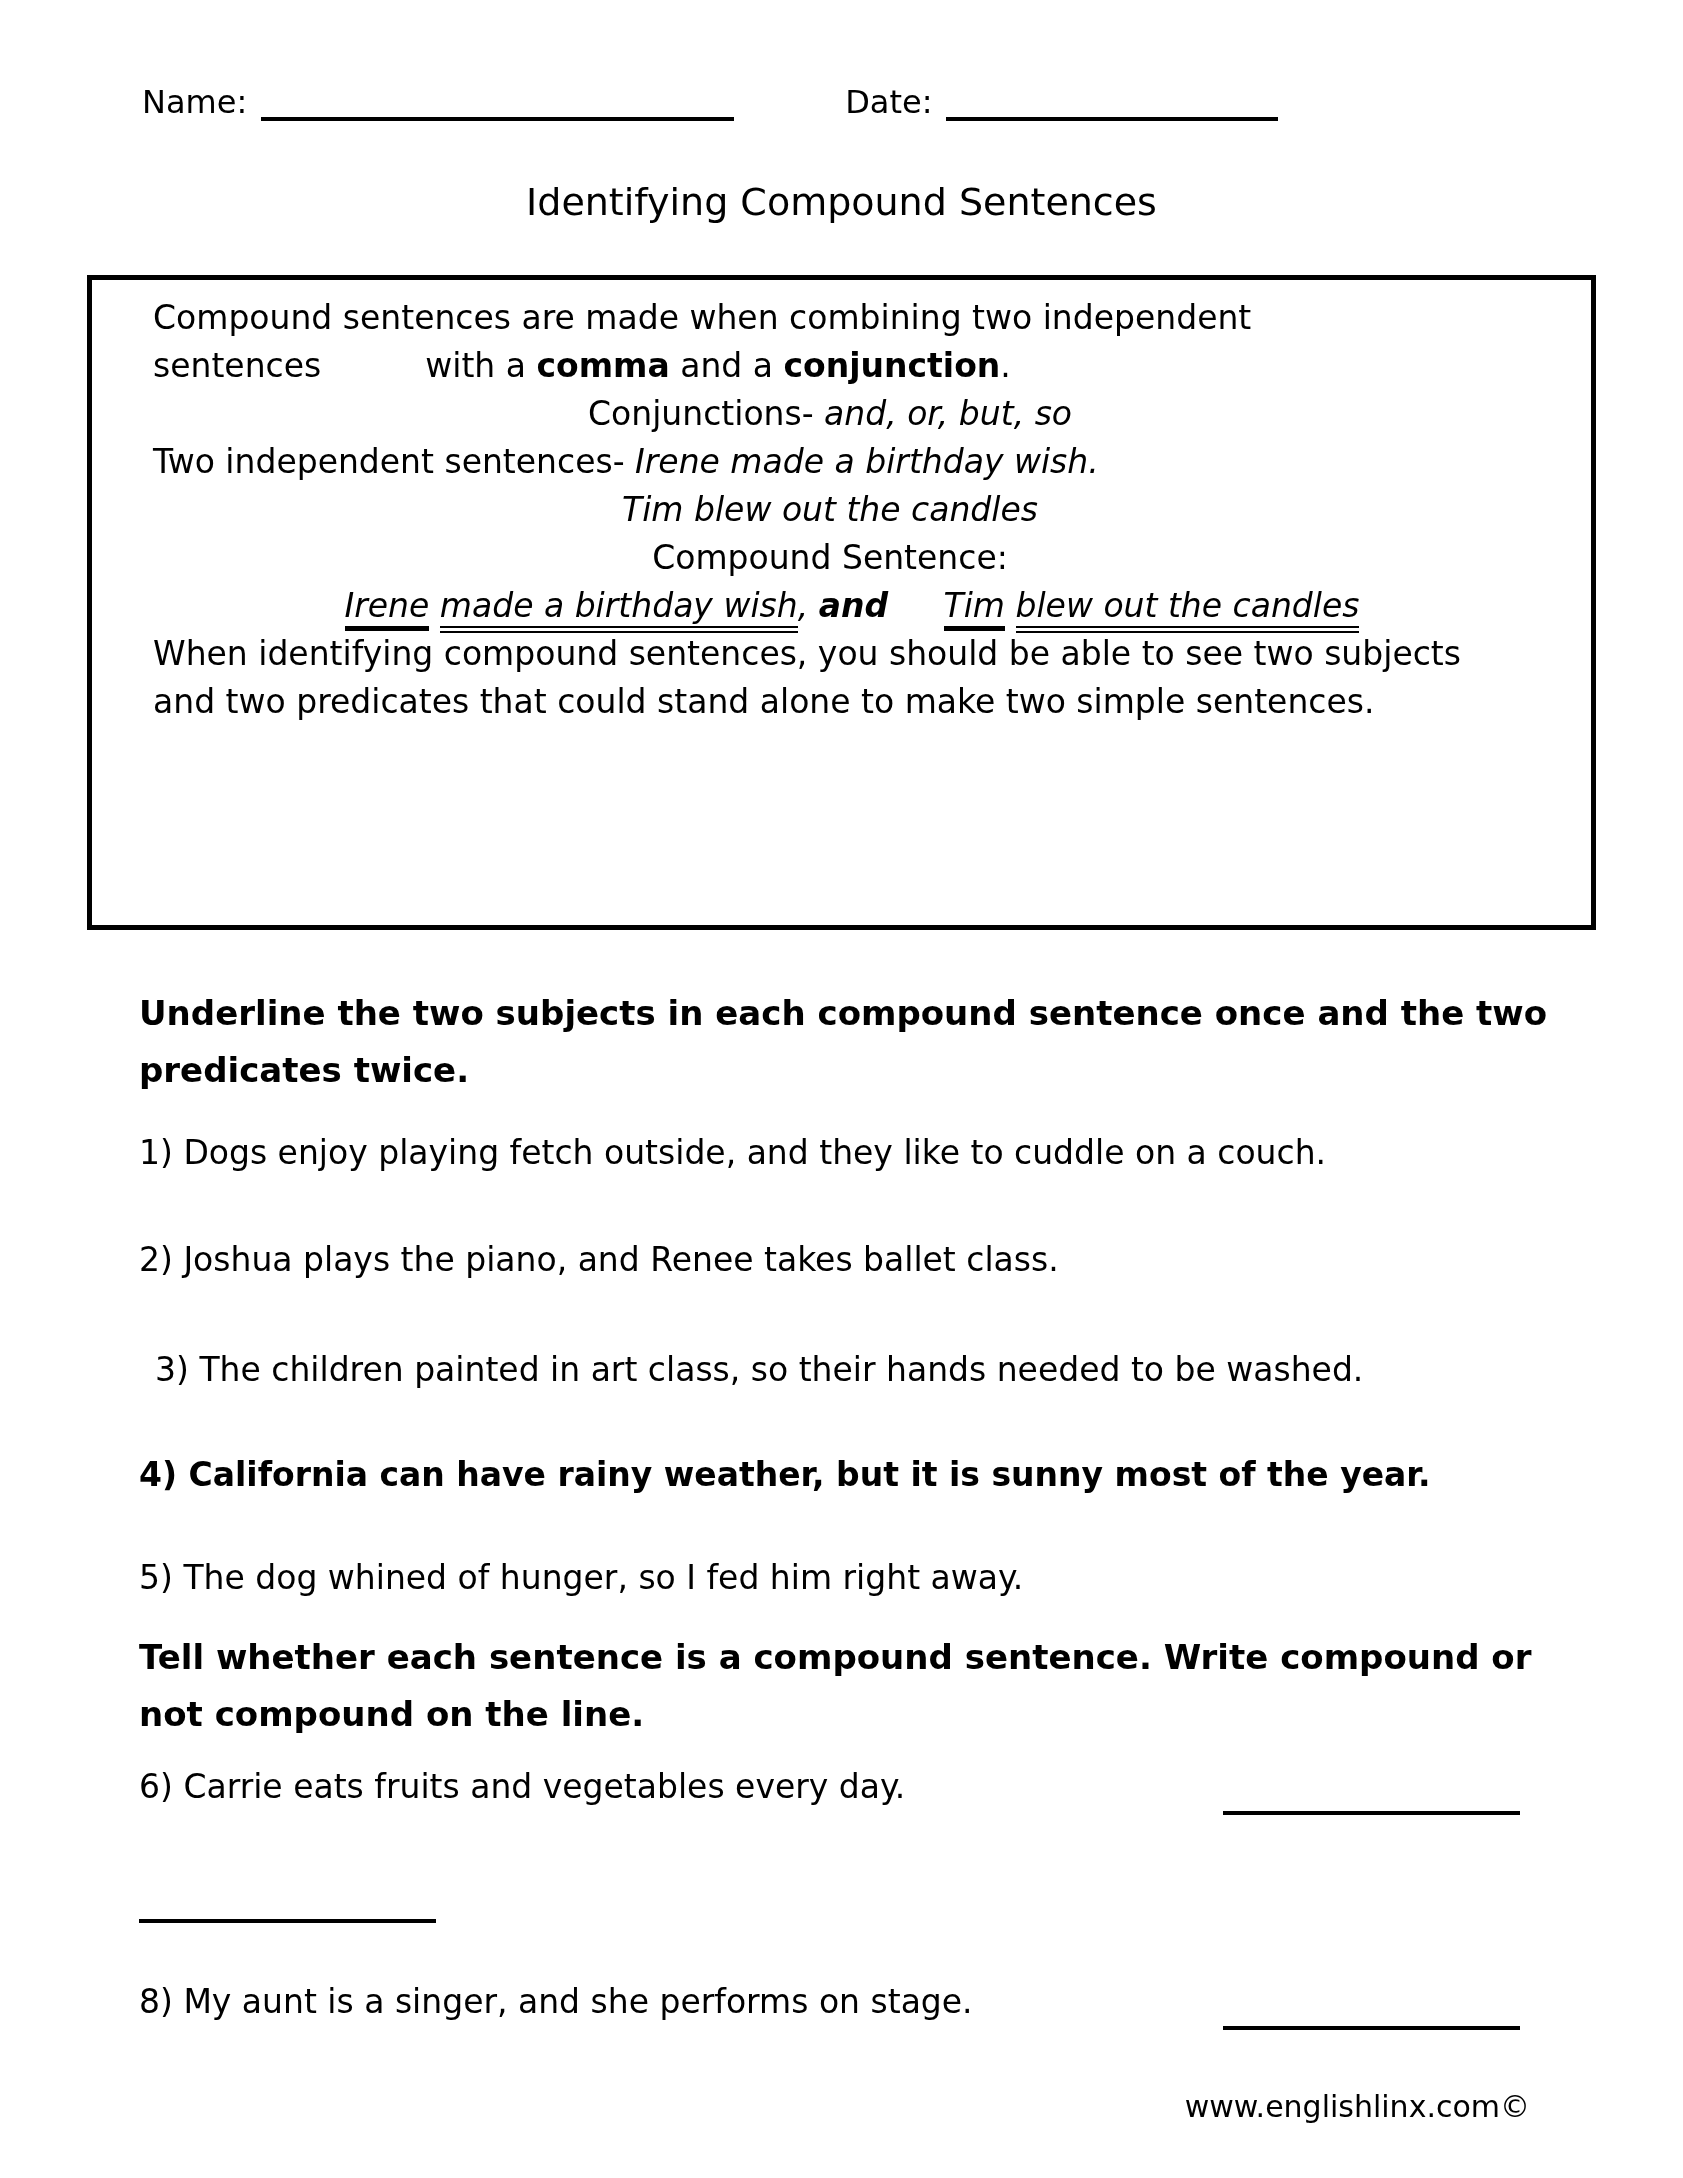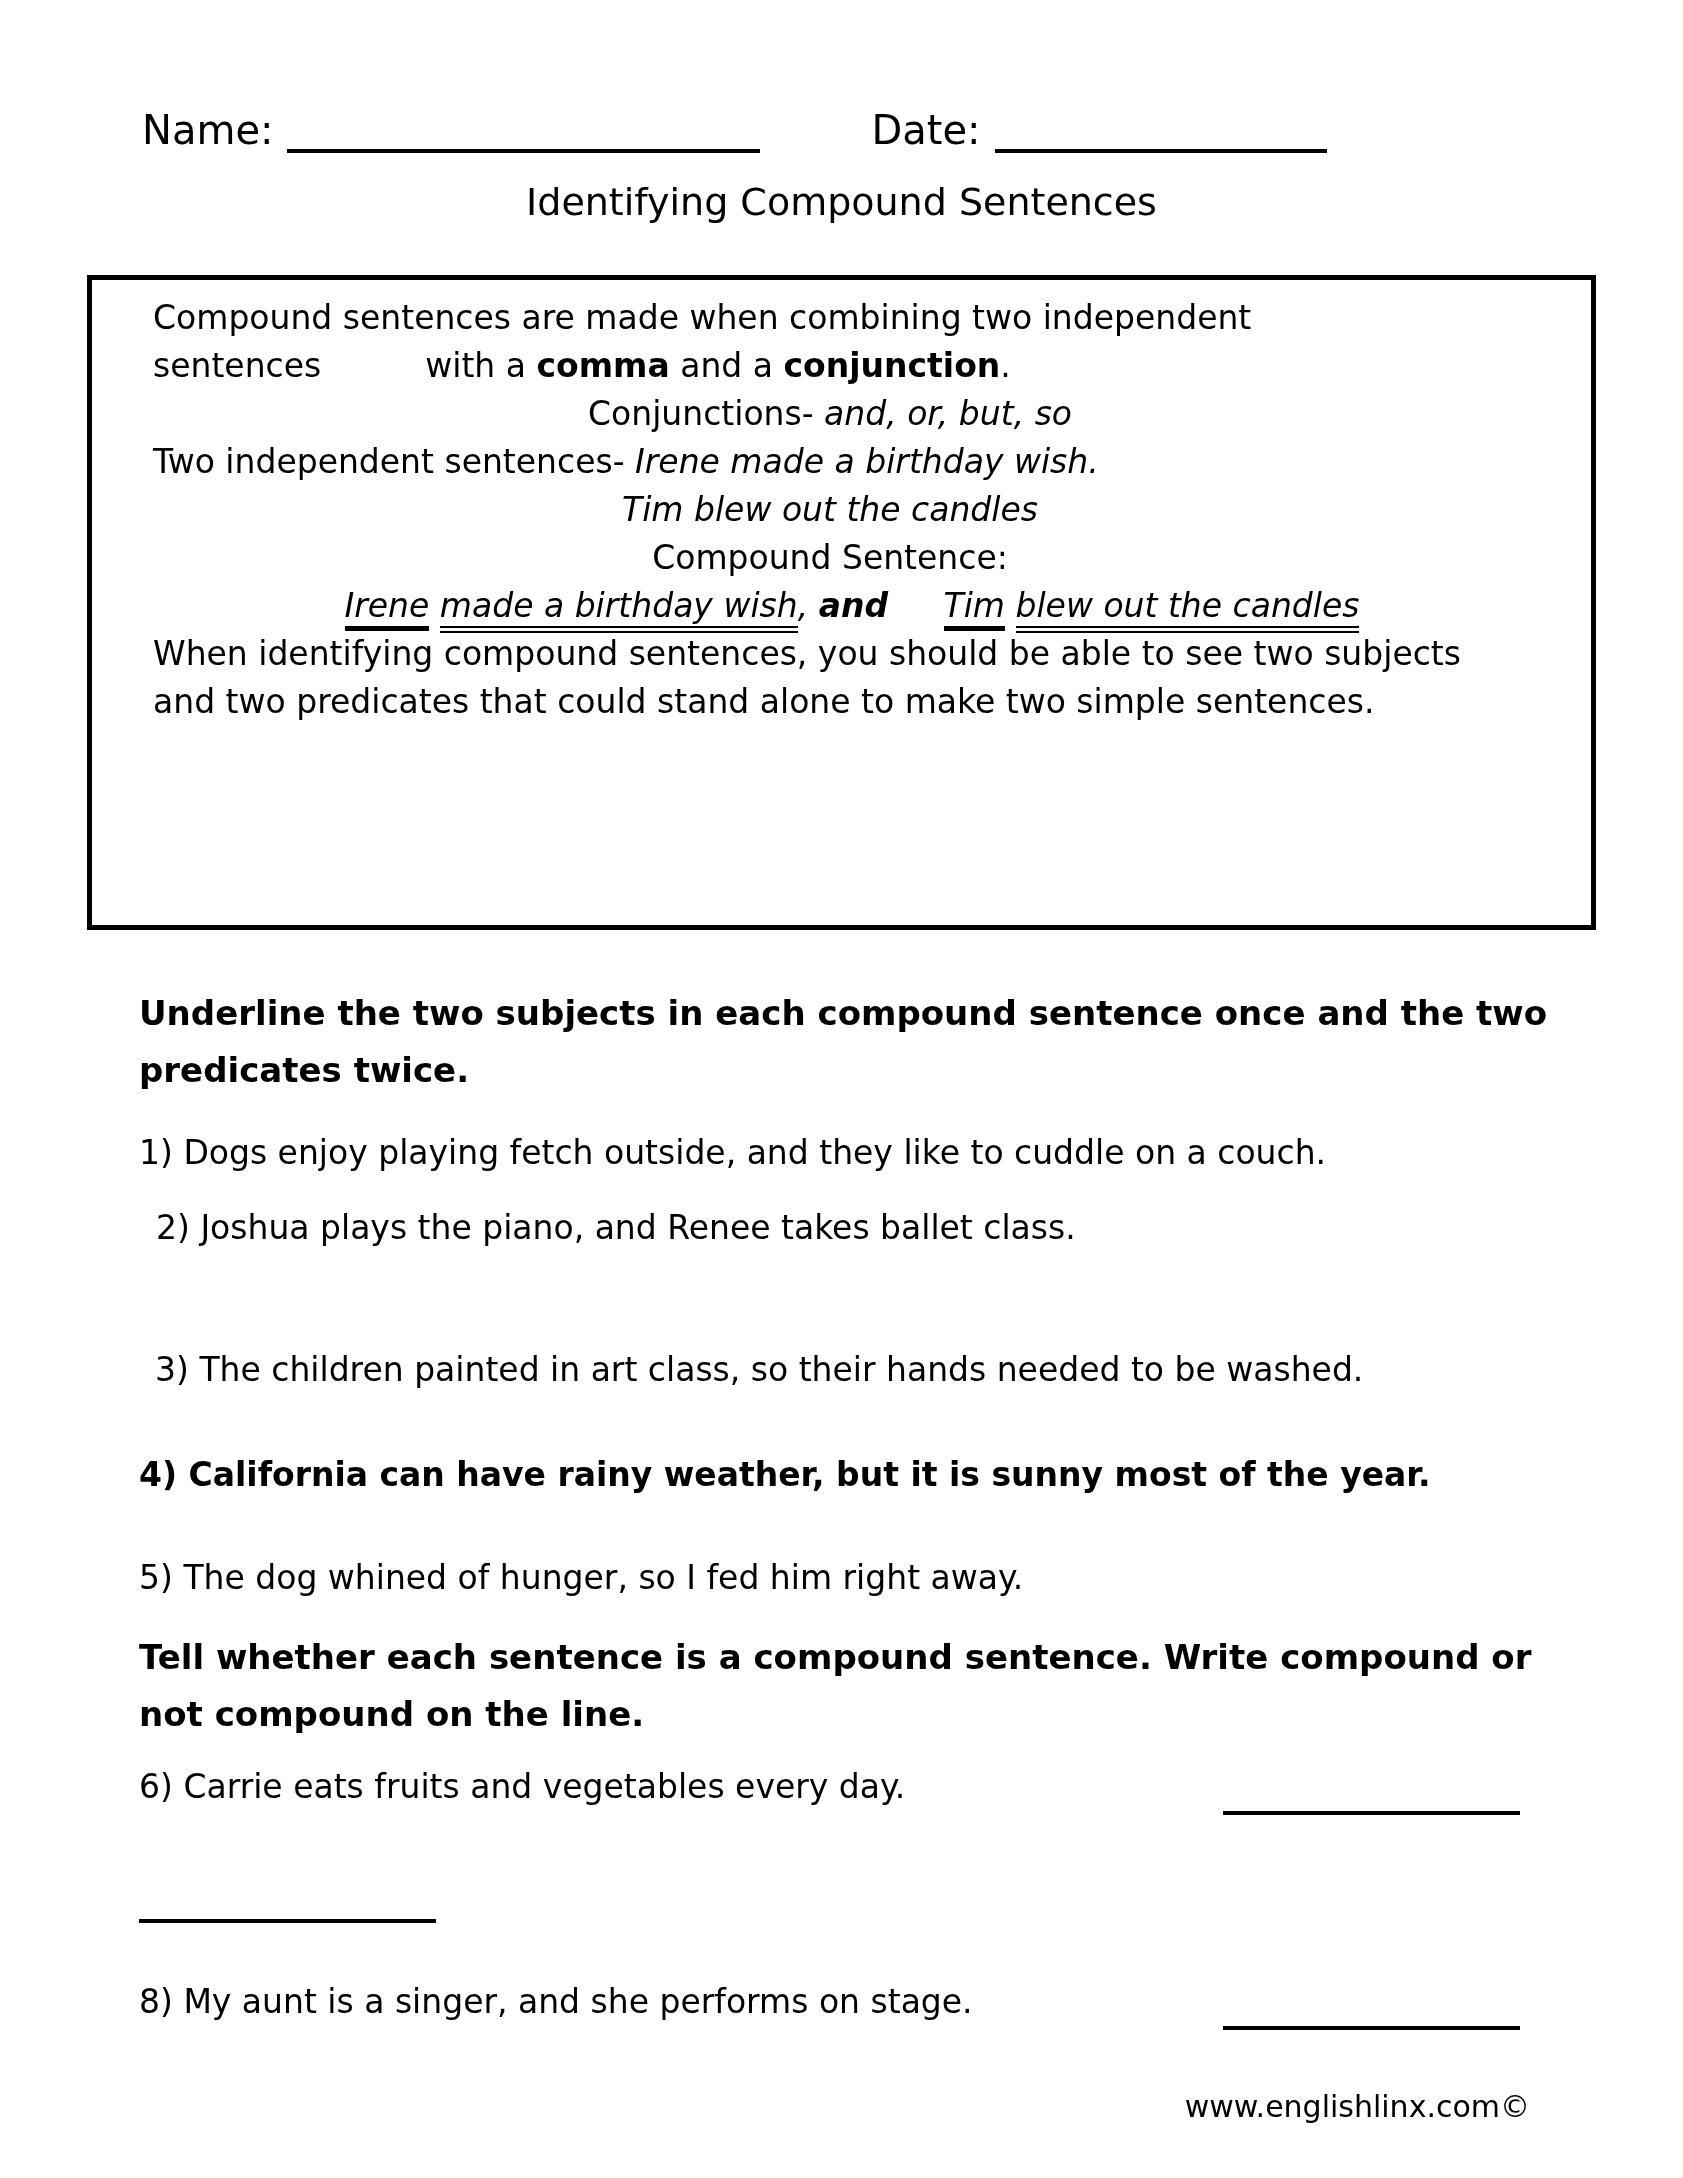--- a/index.html
+++ b/index.html
@@ -7,23 +7,23 @@
     width: 1683px; height: 2178px;
     background: #ffffff; color: #000000;
     font-family: "DejaVu Sans", sans-serif;
     position: relative;
     overflow: hidden;
   }
   .page { position: absolute; inset: 0; }
 
   
   .header-row {
-    position: absolute; top: 107px; left: 142px;
+    position: absolute; top: 77px; left: 142px;
     display: flex; align-items: flex-end;
-    font-size: 40px;
+    font-size: 32px;
     text-align: center;
   }
   .blank-line {
     display: inline-block;
     border-bottom: 4px solid #000;
     height: 40px;
     margin-left: 14px;
   }
   .name-line { width: 473px; }
   .date-line { width: 332px; }
@@ -65,21 +65,21 @@
   }
   .instr-1 { top: 985px; width: 1436px; }
   .instr-2 { top: 1629px; width: 1406px; }
 
   .q-item {
     position: absolute; left: 139px;
     font-size: 33px; line-height: 44px;
     width: 1406px;
   }
   .q1 { top: 1131px; }
-  .q2 { top: 1206px; margin-left: 17px; }
+  .q2 { top: 1238px; }
   .q3 { top: 1348px; margin-left: 16px; }
   .q4 { top: 1453px; font-weight: bold; }
   .q5 { top: 1556px; }
 
   .q-row {
     position: absolute; left: 139px; width: 1381px;
     display: flex; justify-content: space-between; align-items: flex-start;
     font-size: 33px; line-height: 44px;
   }
   .q6 { top: 1765px; }

